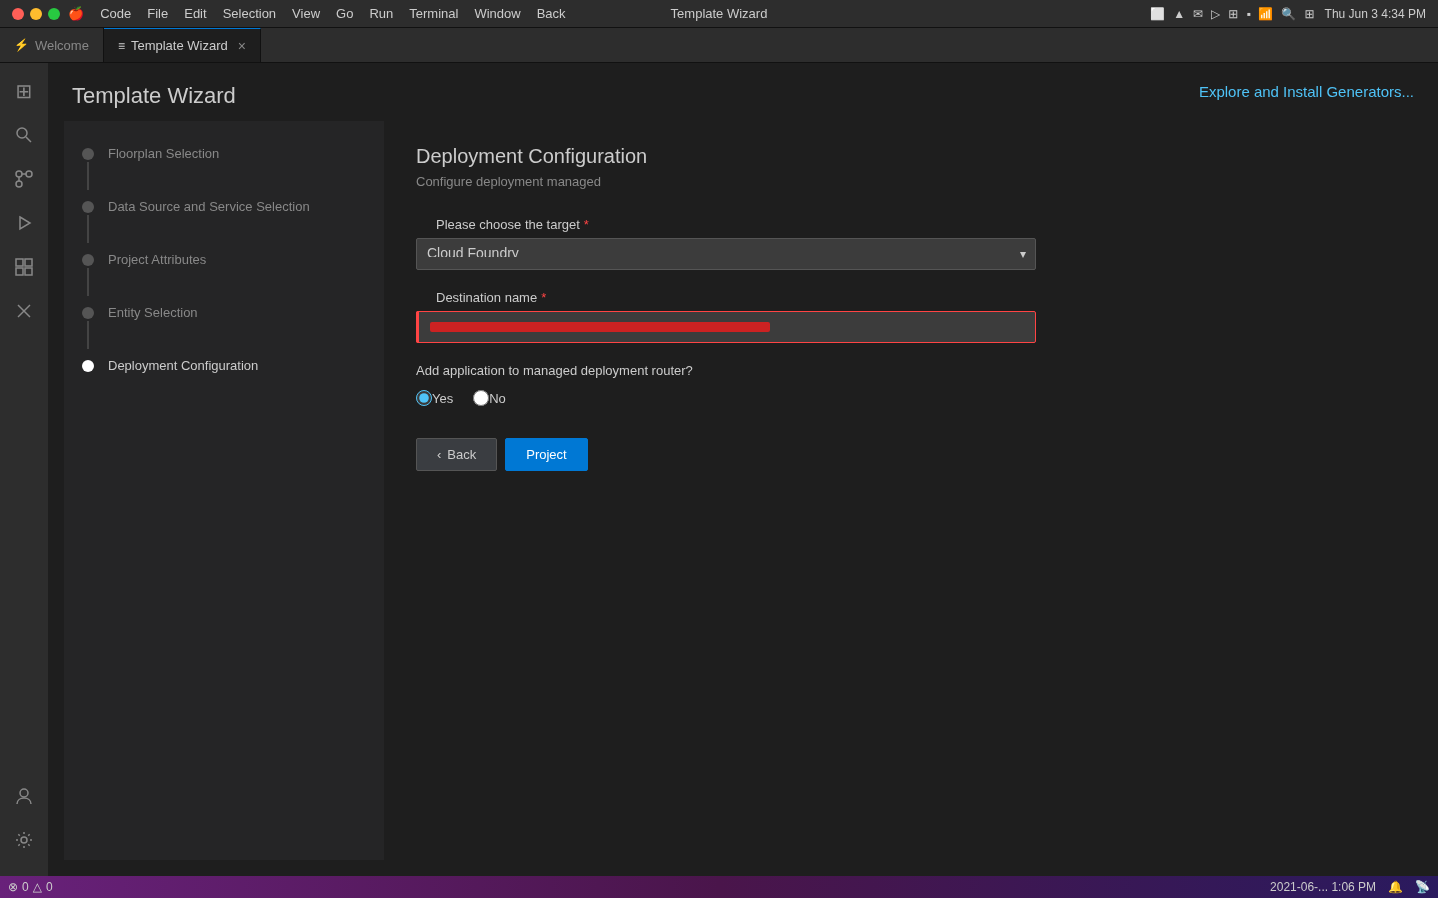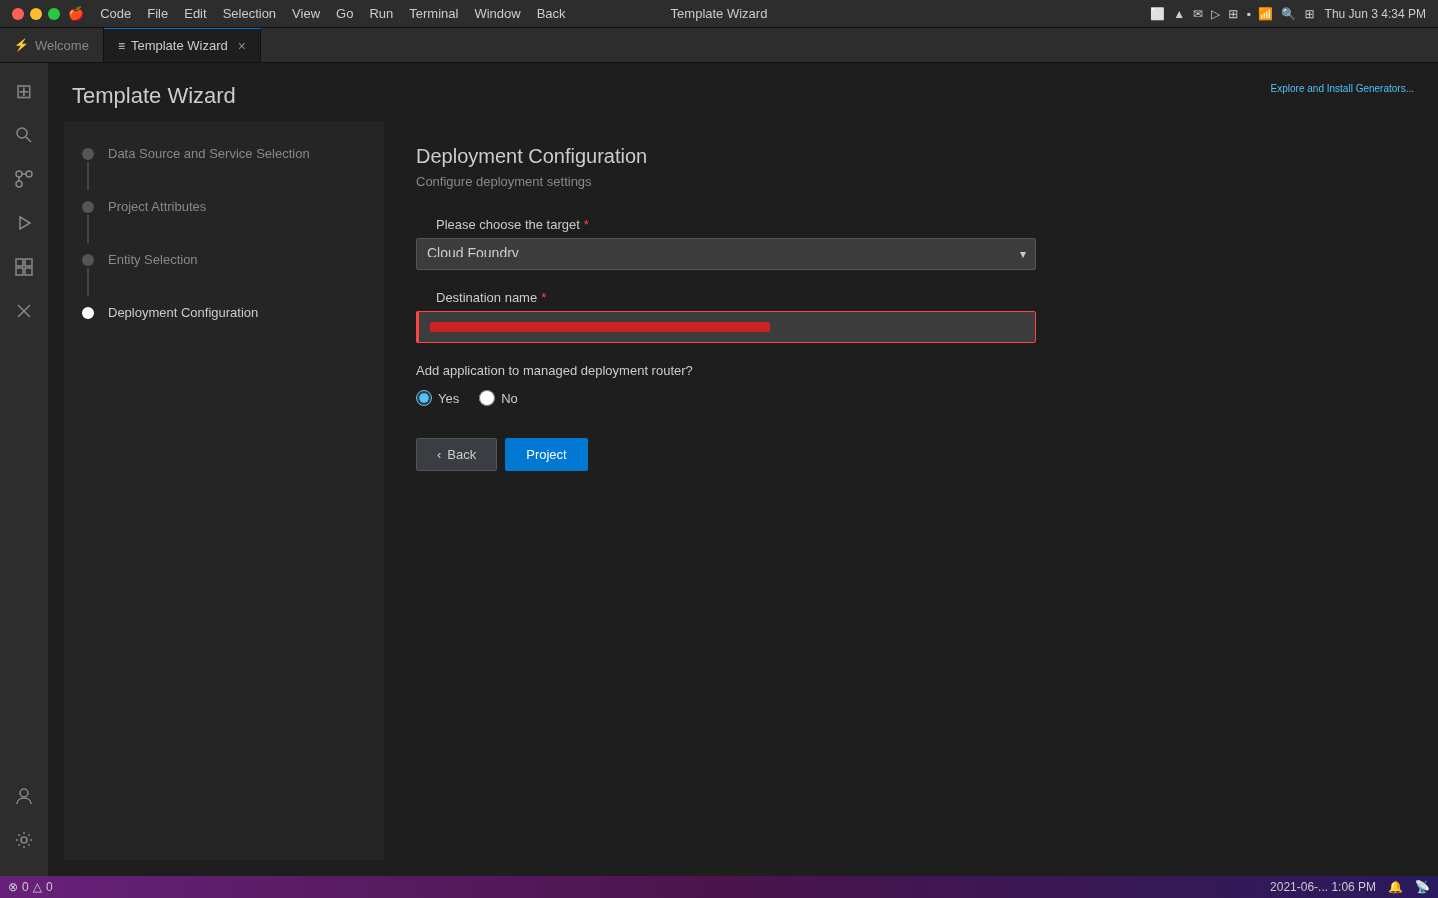--- a/index.html
+++ b/index.html
@@ -162,21 +162,21 @@
       align-items: flex-start;
       flex-shrink: 0;
     }
     .page-title {
       font-size: 22px;
       font-weight: 400;
       color: #cccccc;
     }
     .explore-link {
       color: #4fc3f7;
-      font-size: 10px;
+      font-size: 15px;
       cursor: pointer;
       text-decoration: none;
     }
 
     
     .wizard-layout {
       display: flex;
       flex: 1;
       overflow: hidden;
       margin: 0 16px 16px 16px;
@@ -334,21 +334,20 @@
       margin-top: 12px;
     }
     .radio-label-text {
       font-size: 13px;
       color: #cccccc;
       margin-bottom: 8px;
     }
     .radio-option {
       display: flex;
       align-items: center;
-      gap: 6px;
       cursor: pointer;
     }
     .radio-input {
       width: 16px;
       height: 16px;
       accent-color: #4fc3f7;
       cursor: pointer;
     }
     .radio-text {
       font-size: 13px;
@@ -525,58 +524,65 @@
 
     <div class="page-header">
       <h1 class="page-title">Template Wizard</h1>
       <a class="explore-link">Explore and Install Generators...</a>
     </div>
 
     <div class="wizard-layout">
 
       <div class="steps-sidebar">
 
-
         <div class="step-item">
           <div class="step-indicator-col">
             <div class="step-dot"></div>
             <div class="step-connector"></div>
           </div>
-          <span class="step-label">Data Source and Service Selection</span>
+          <span class="step-label">Floorplan Selection</span>
         </div>
 
         <div class="step-item">
           <div class="step-indicator-col">
             <div class="step-dot"></div>
             <div class="step-connector"></div>
           </div>
-          <span class="step-label">Project Attributes</span>
+          <span class="step-label">Data Source and Service Selection</span>
         </div>
 
         <div class="step-item">
           <div class="step-indicator-col">
             <div class="step-dot"></div>
             <div class="step-connector"></div>
           </div>
+          <span class="step-label">Project Attributes</span>
+        </div>
+
+        <div class="step-item">
+          <div class="step-indicator-col">
+            <div class="step-dot"></div>
+            <div class="step-connector"></div>
+          </div>
           <span class="step-label">Entity Selection</span>
         </div>
 
         <div class="step-item">
           <div class="step-indicator-col">
             <div class="step-dot active"></div>
           </div>
           <span class="step-label active">Deployment Configuration</span>
         </div>
 
       </div>
 
       <div class="wizard-content">
 
         <h2 class="section-title">Deployment Configuration</h2>
-        <p class="section-subtitle">Configure deployment settings</p>
+        <p class="section-subtitle">Configure deployment managed</p>
 
         <div class="form-field">
           <div class="field-label">
             <span>Please choose the target</span>
             <span class="required-star">*</span>
           </div>
           <div class="select-wrapper">
             <select class="form-select">
               <option>Cloud Foundry</option>
               <option>Kyma</option>

